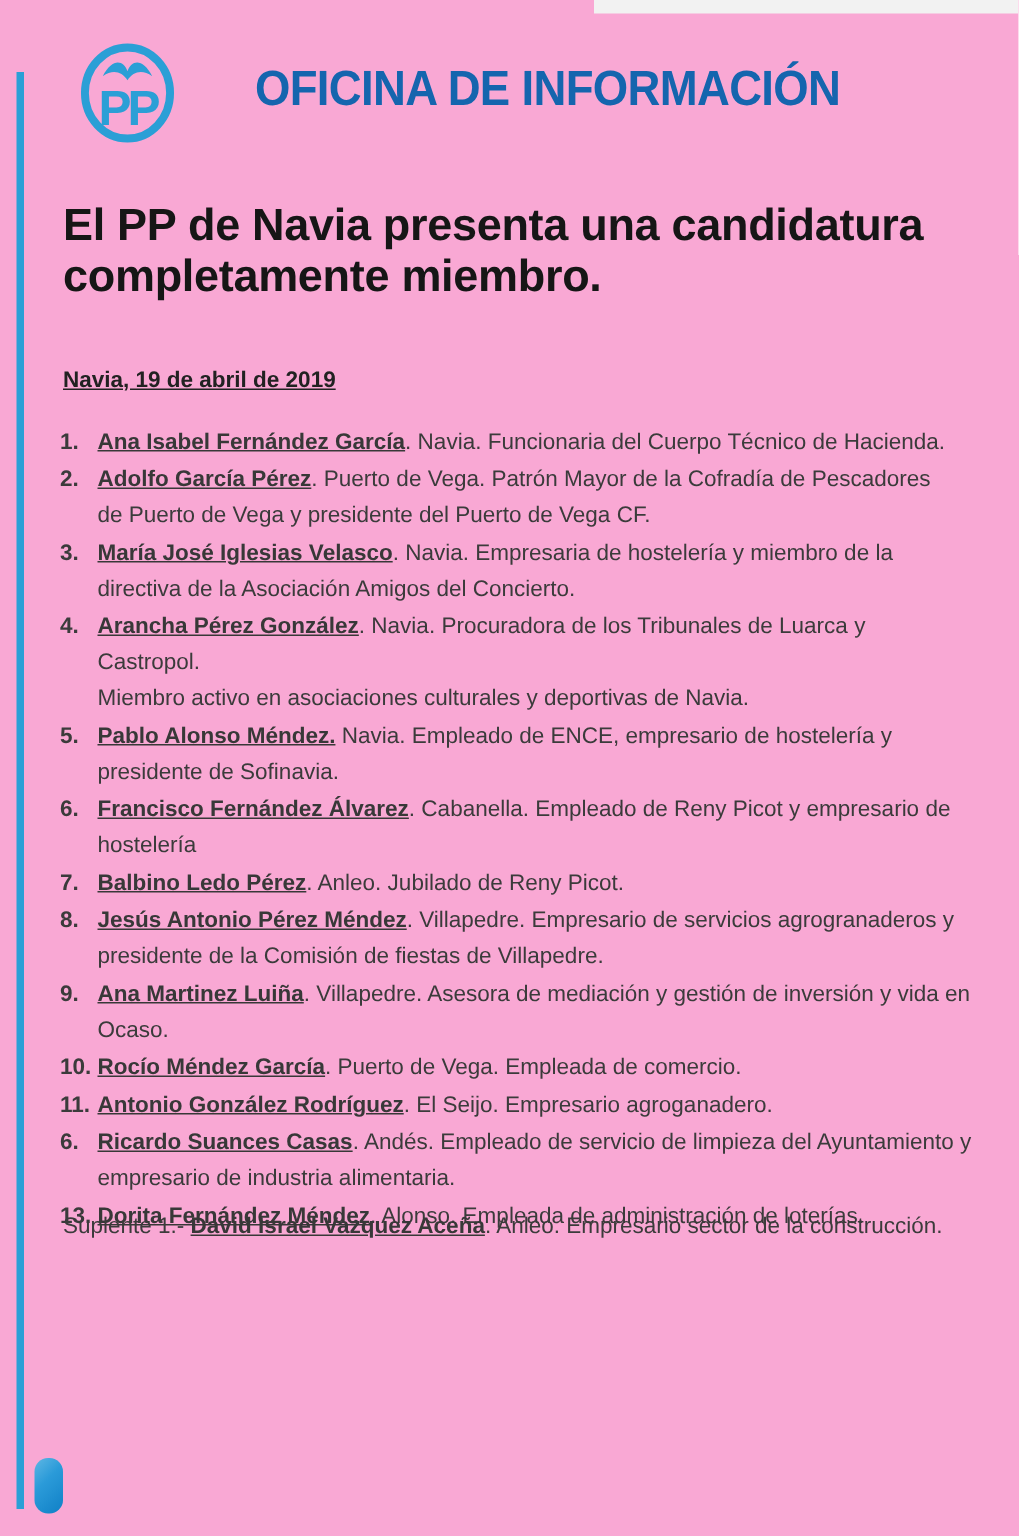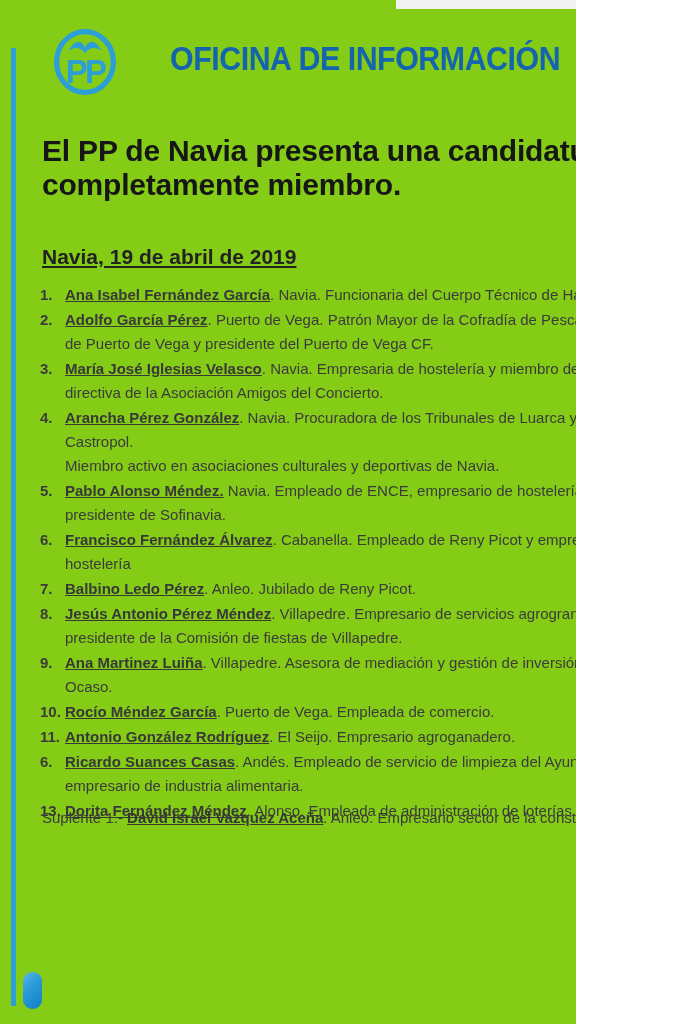--- a/index.html
+++ b/index.html
@@ -1,18 +1,18 @@
 <!DOCTYPE html>
 <html><head>
 <meta charset="utf-8">
 <style>
   * { margin:0; padding:0; box-sizing:border-box; }
   html,body { background:#ffffff; }
   .page {
-    position:relative; width:576px; height:1024px; background:#84cc16;
+    position:relative; width:679px; height:1024px; background:#f9a8d4;
     overflow:hidden; font-family:"Liberation Sans", sans-serif; color:#3b3b3b;
   }
   .top-strip {
     position:absolute; left:396px; top:0; width:283px; height:9px;
     background:#f2f2f2;
   }
   .accent-line {
     position:absolute; left:11px; top:48px; width:5px; height:958px;
     background:#2b9fd6;
   }
@@ -22,21 +22,21 @@
     font-size:33px; font-weight:700; letter-spacing:-0.5px; color:#1565ae;
     transform:scaleX(0.92); transform-origin:left top;
   }
   .headline {
     position:absolute; left:42px; top:134px; width:620px;
     font-size:30px; line-height:34px; font-weight:700; letter-spacing:-0.2px;
     color:#161616; white-space:pre-line;
   }
   .dateline {
     position:absolute; left:42px; top:245px;
-    font-size:21px; font-weight:700; color:#222222; text-decoration:underline;
+    font-size:15px; font-weight:700; color:#222222; text-decoration:underline;
   }
   .candidates {
     position:absolute; left:40px; top:283px; width:608px;
     font-size:15px; line-height:24px; list-style:none;
   }
   .candidates li { position:relative; padding-left:25px; margin-bottom:1px; }
   .candidates .num {
     position:absolute; left:0; top:0; width:24px; font-weight:700; color:#3b3b3b;
   }
   .nm { font-weight:700; color:#383838;text-decoration:underline; }

